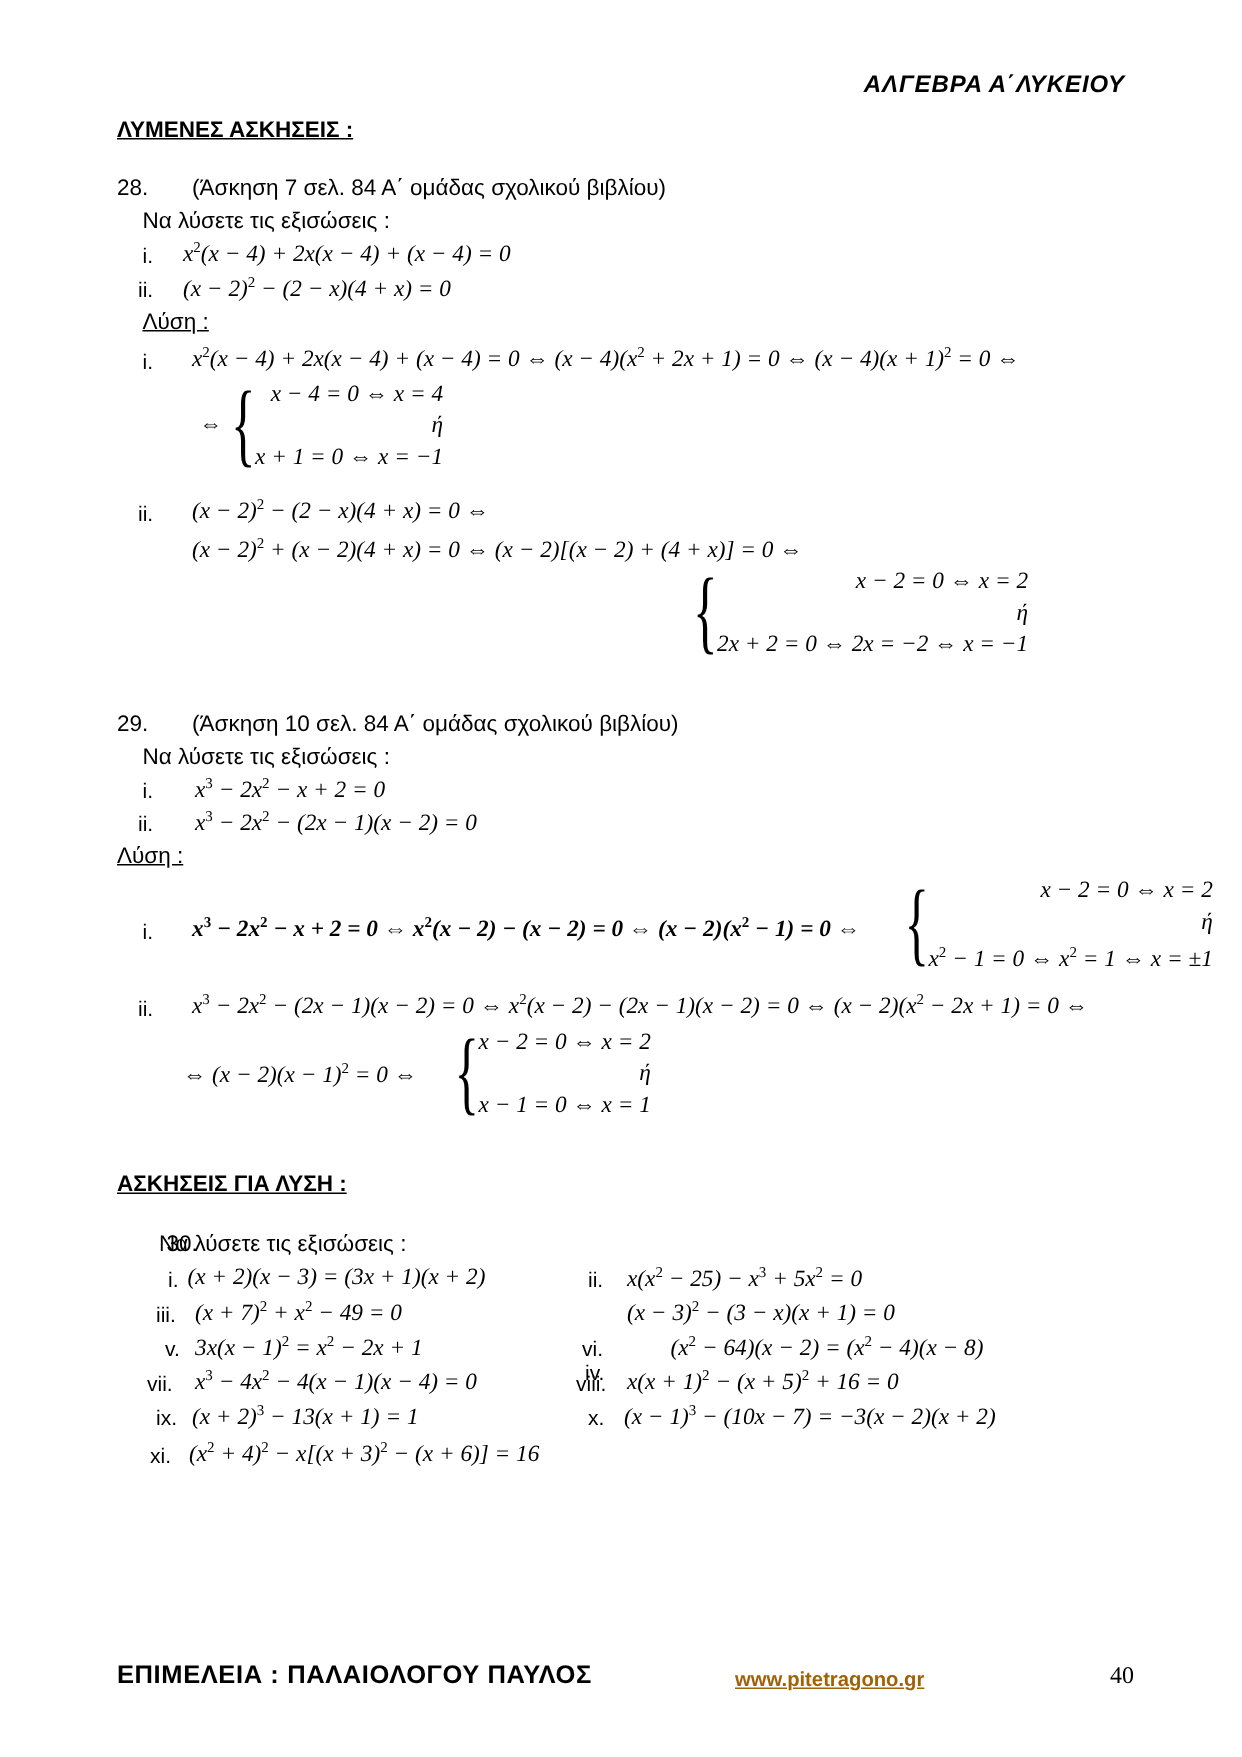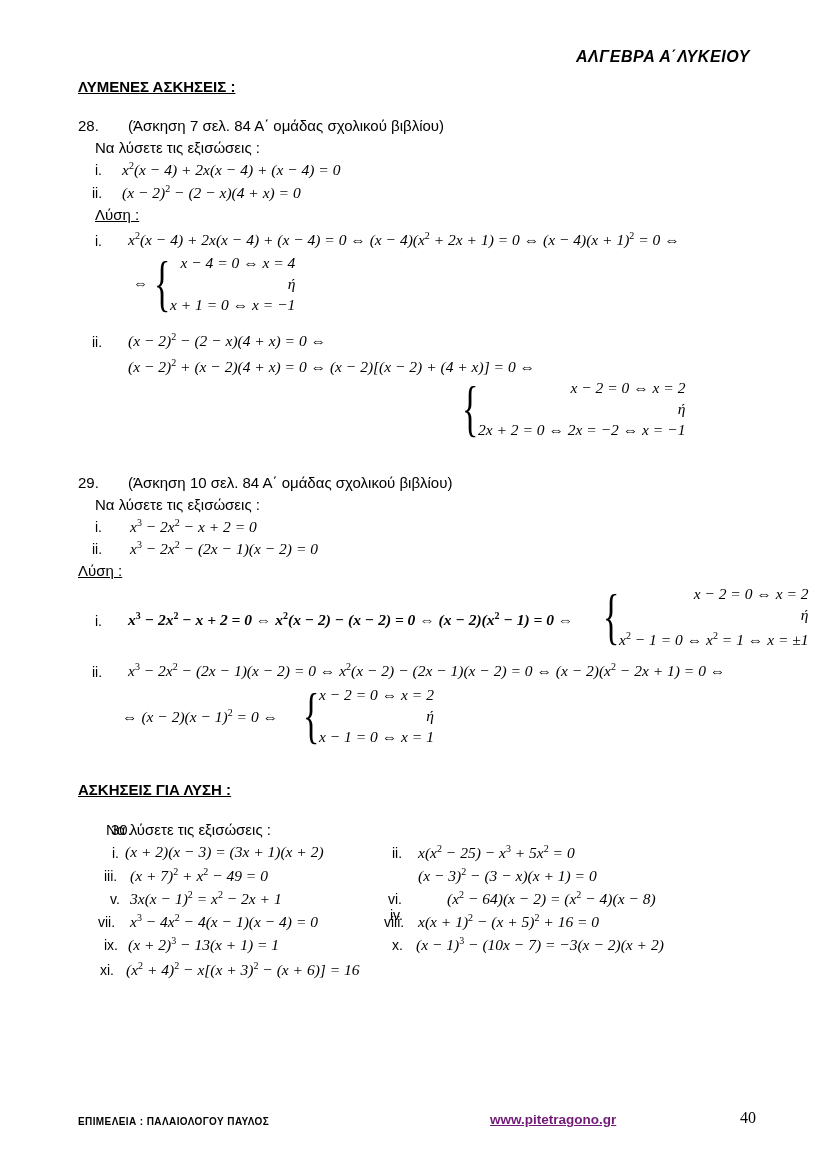--- a/index.html
+++ b/index.html
@@ -48,21 +48,21 @@
     transform-origin:left center;
     width:18px;
     margin-right:-2px;
   }
   .cases{display:inline-block;text-align:right;}
   .cases>div{line-height:21px;}
 
   
   .foot{
     position:absolute;bottom:44px;left:78px;
-    font-weight:bold;font-size:10px;letter-spacing:.4px;
+    font-weight:bold;font-size:17px;letter-spacing:.4px;
   }
   .footlink{
     position:absolute;bottom:44px;left:490px;
     color:#1a1ae0;font-weight:bold;font-size:13.5px;
     text-decoration:underline;
   }
   .pageno{
     position:absolute;bottom:44px;left:740px;
     font-family:"Liberation Serif", serif;font-size:16px;
   }
@@ -191,16 +191,16 @@
   <div class="row rom" style="left:388px;top:891px;">vi.</div>
   <div class="row math" style="left:412px;top:889px;margin-left:35px;">(x<span class="upn">2</span> − 64)(x − 2) = (x<span class="upn">2</span> − 4)(x − 8)</div>
 
   <div class="row rom" style="left:384px;top:914px;">viii.</div>
   <div class="row math" style="left:418px;top:912px;">x(x + 1)<span class="upn">2</span> − (x + 5)<span class="upn">2</span> + 16 = 0</div>
 
   <div class="row rom" style="left:392px;top:937px;">x.</div>
   <div class="row math" style="left:416px;top:935px;">(x − 1)<span class="upn">3</span> − (10x − 7) = −3(x − 2)(x + 2)</div>
 
   <div class="foot">ΕΠΙΜΕΛΕΙΑ : ΠΑΛΑΙΟΛΟΓΟΥ ΠΑΥΛΟΣ</div>
-  <a class="footlink" href="#" style="color: #701a75;">www.pitetragono.gr</a>
+  <a class="footlink" href="#" style="color: #a16207;">www.pitetragono.gr</a>
   <div class="pageno">40</div>
 
 </div>
 
 </body></html>

